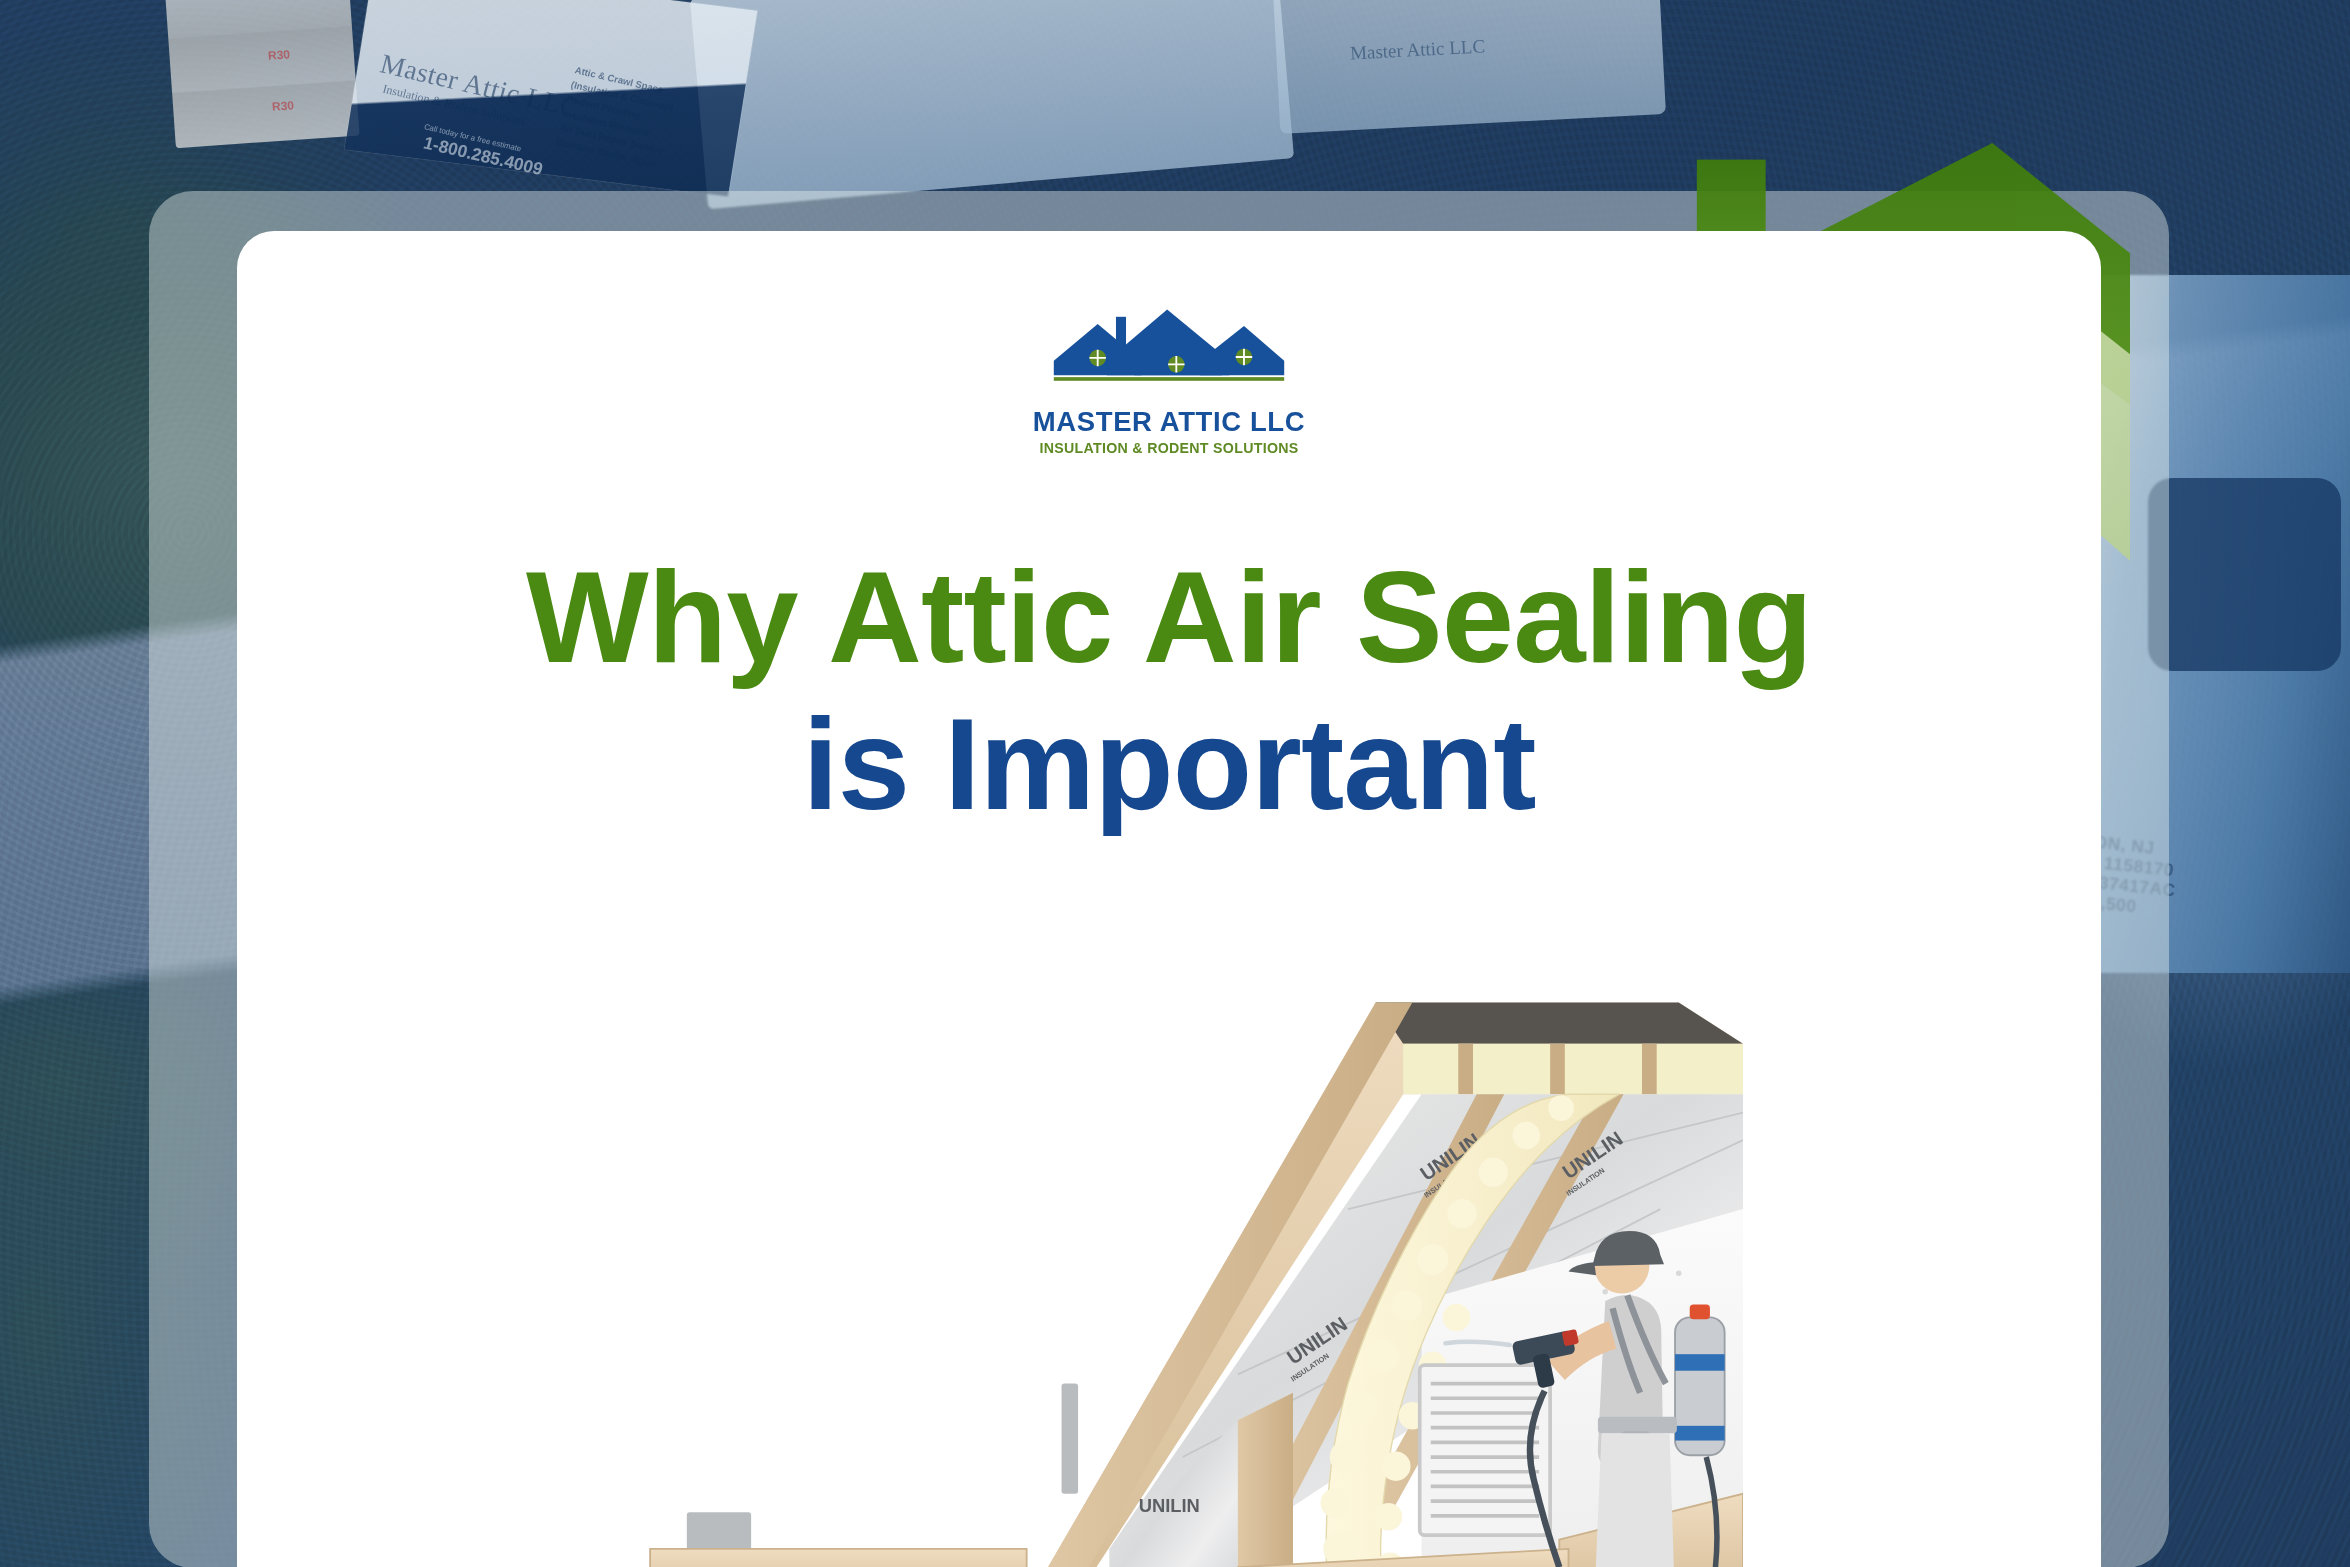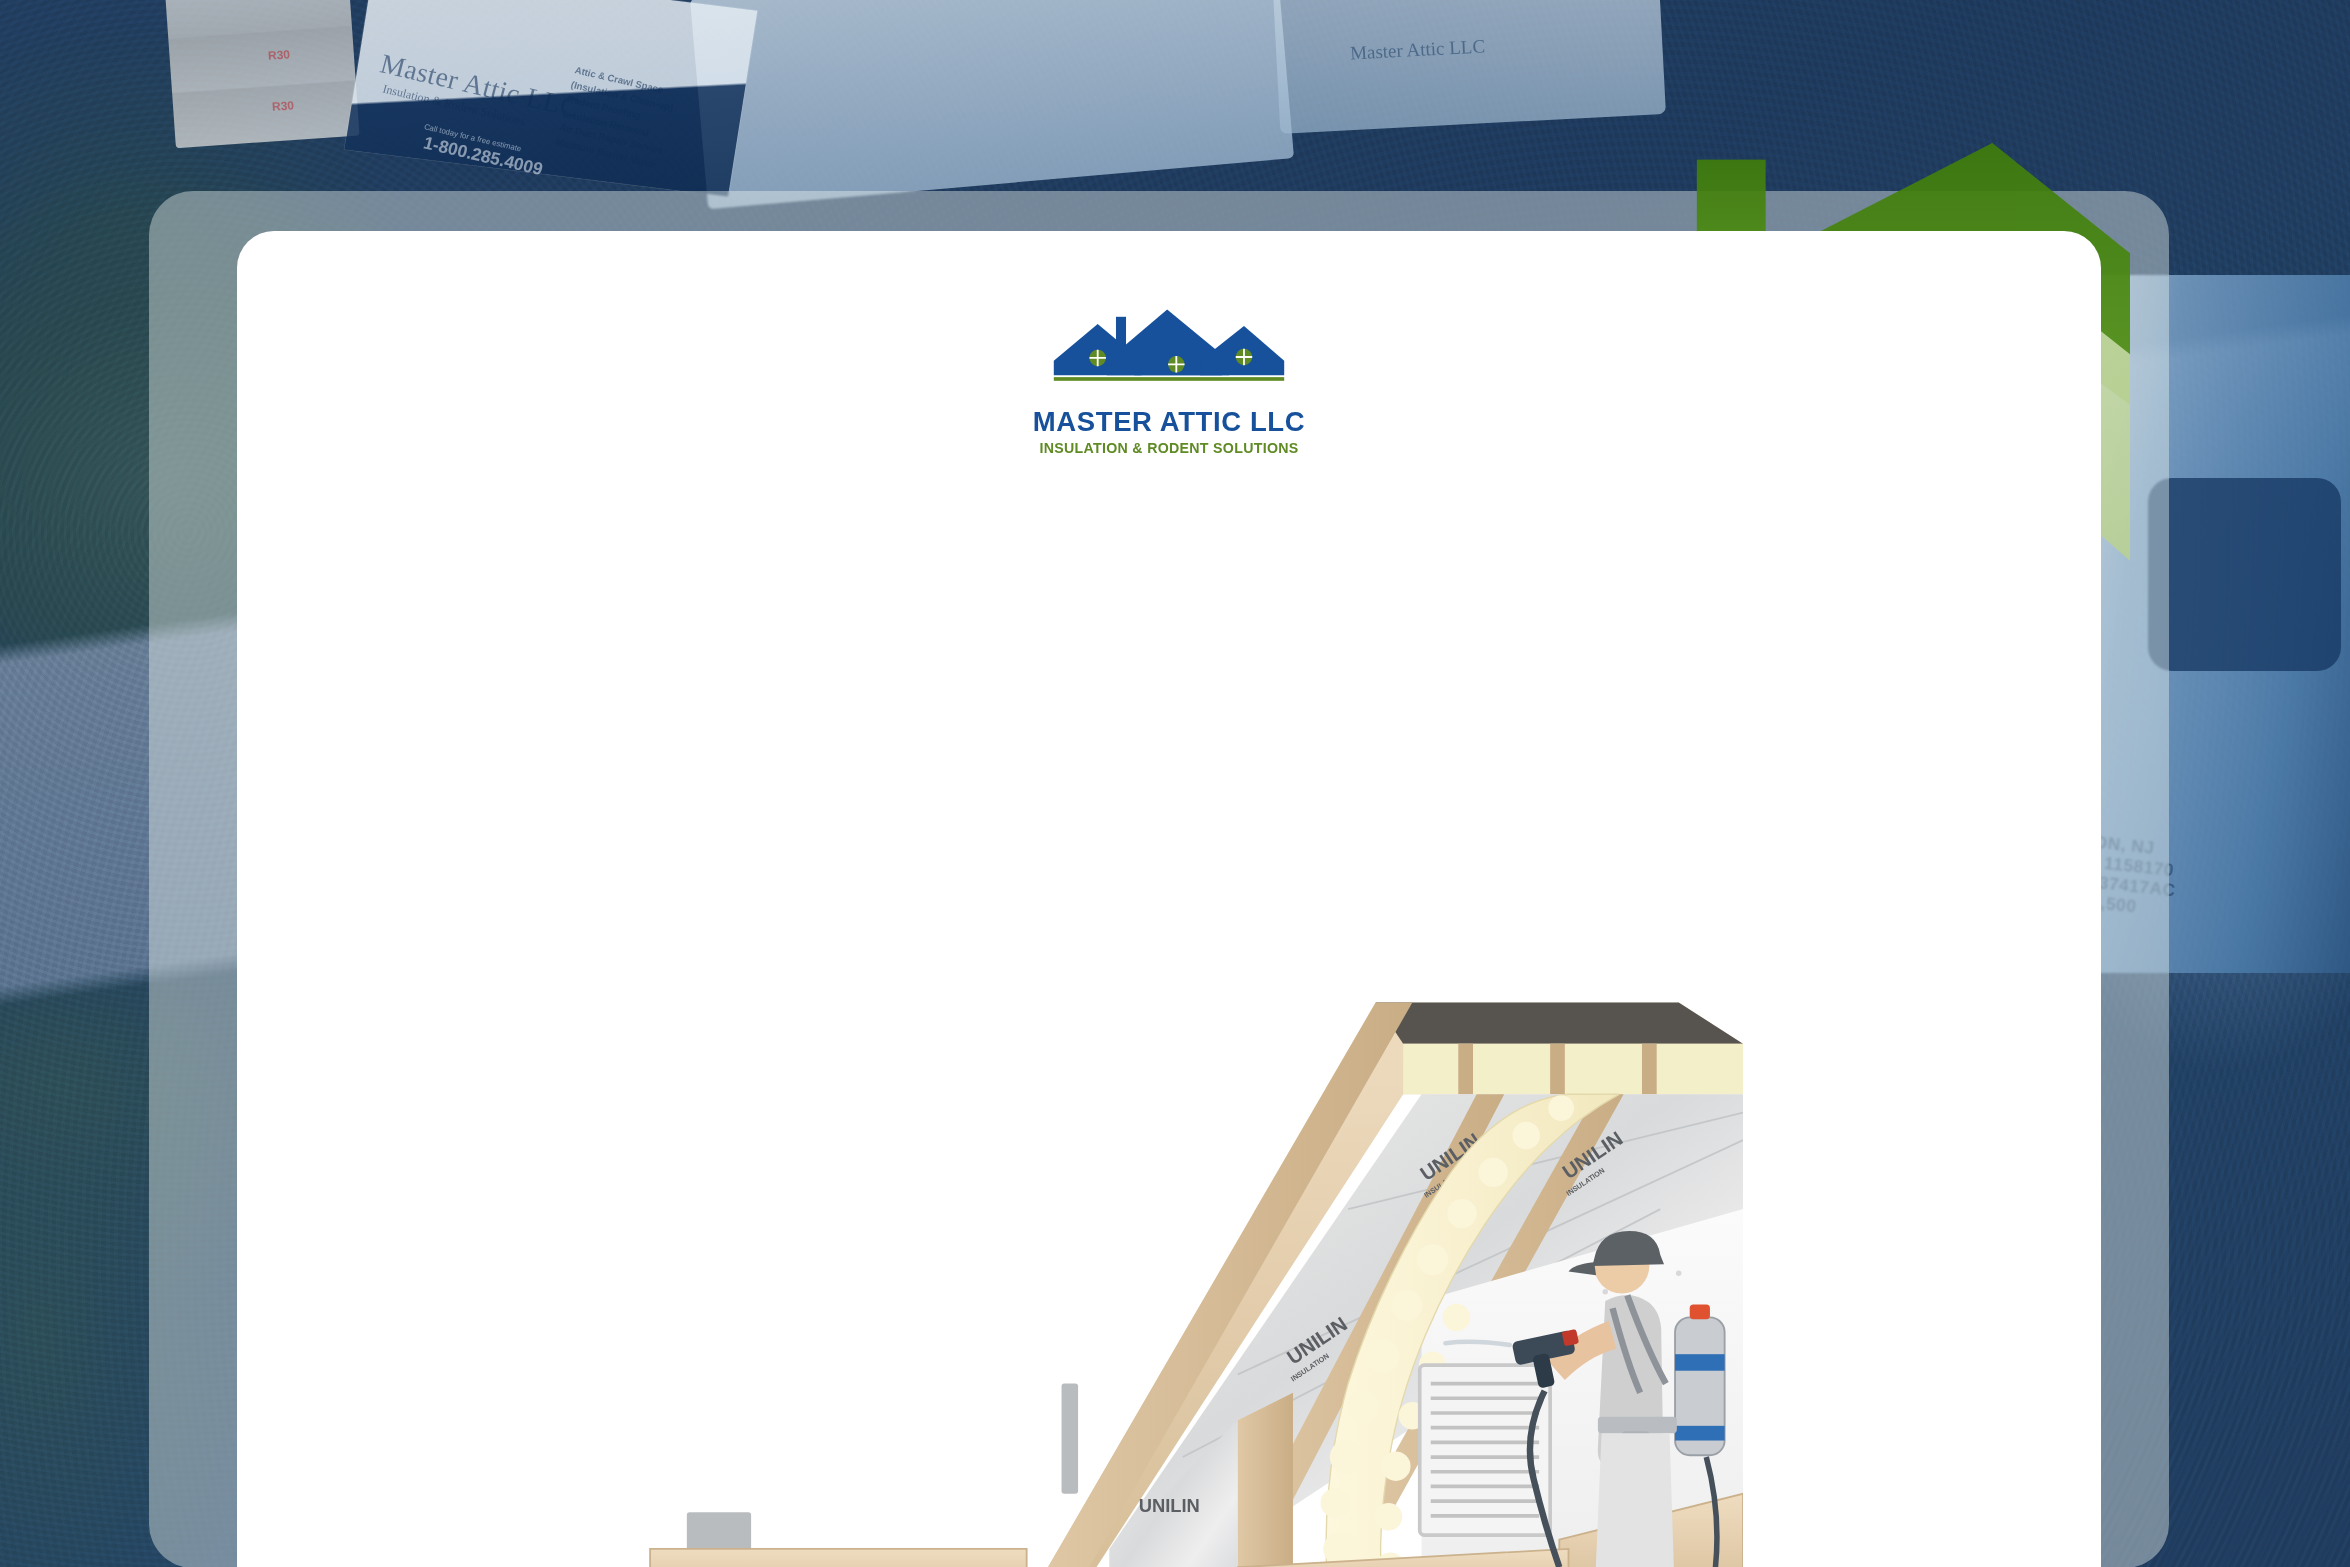--- a/index.html
+++ b/index.html
@@ -287,20 +287,24 @@
           <path d="M203 58h18M212 49v18"></path>
         </g>
       </g>
 
       <rect x="4" y="80" width="252" height="4" fill="#5f8a24"></rect>
     </svg>
     <div id="logo-name">MASTER ATTIC LLC</div>
     <div id="logo-tagline">INSULATION &amp; RODENT SOLUTIONS</div>
   </div>
 
+  <h1 id="headline">
+    <span id="headline-line1">Why Attic Air Sealing</span>
+    <span id="headline-line2">is Important</span>
+  </h1>
 
   <svg id="attic-illustration" viewBox="0 0 1250 760">
     <defs>
       <linearGradient id="wood" x1="0" y1="0" x2="0" y2="1">
         <stop offset="0%" stop-color="#efdcc0"></stop>
           <stop offset="100%" stop-color="#d6bd97"></stop>
       </linearGradient>
       <linearGradient id="woodDark" x1="0" y1="0" x2="1" y2="0">
         <stop offset="0%" stop-color="#e0c8a6"></stop>
           <stop offset="100%" stop-color="#c9ad85"></stop>

